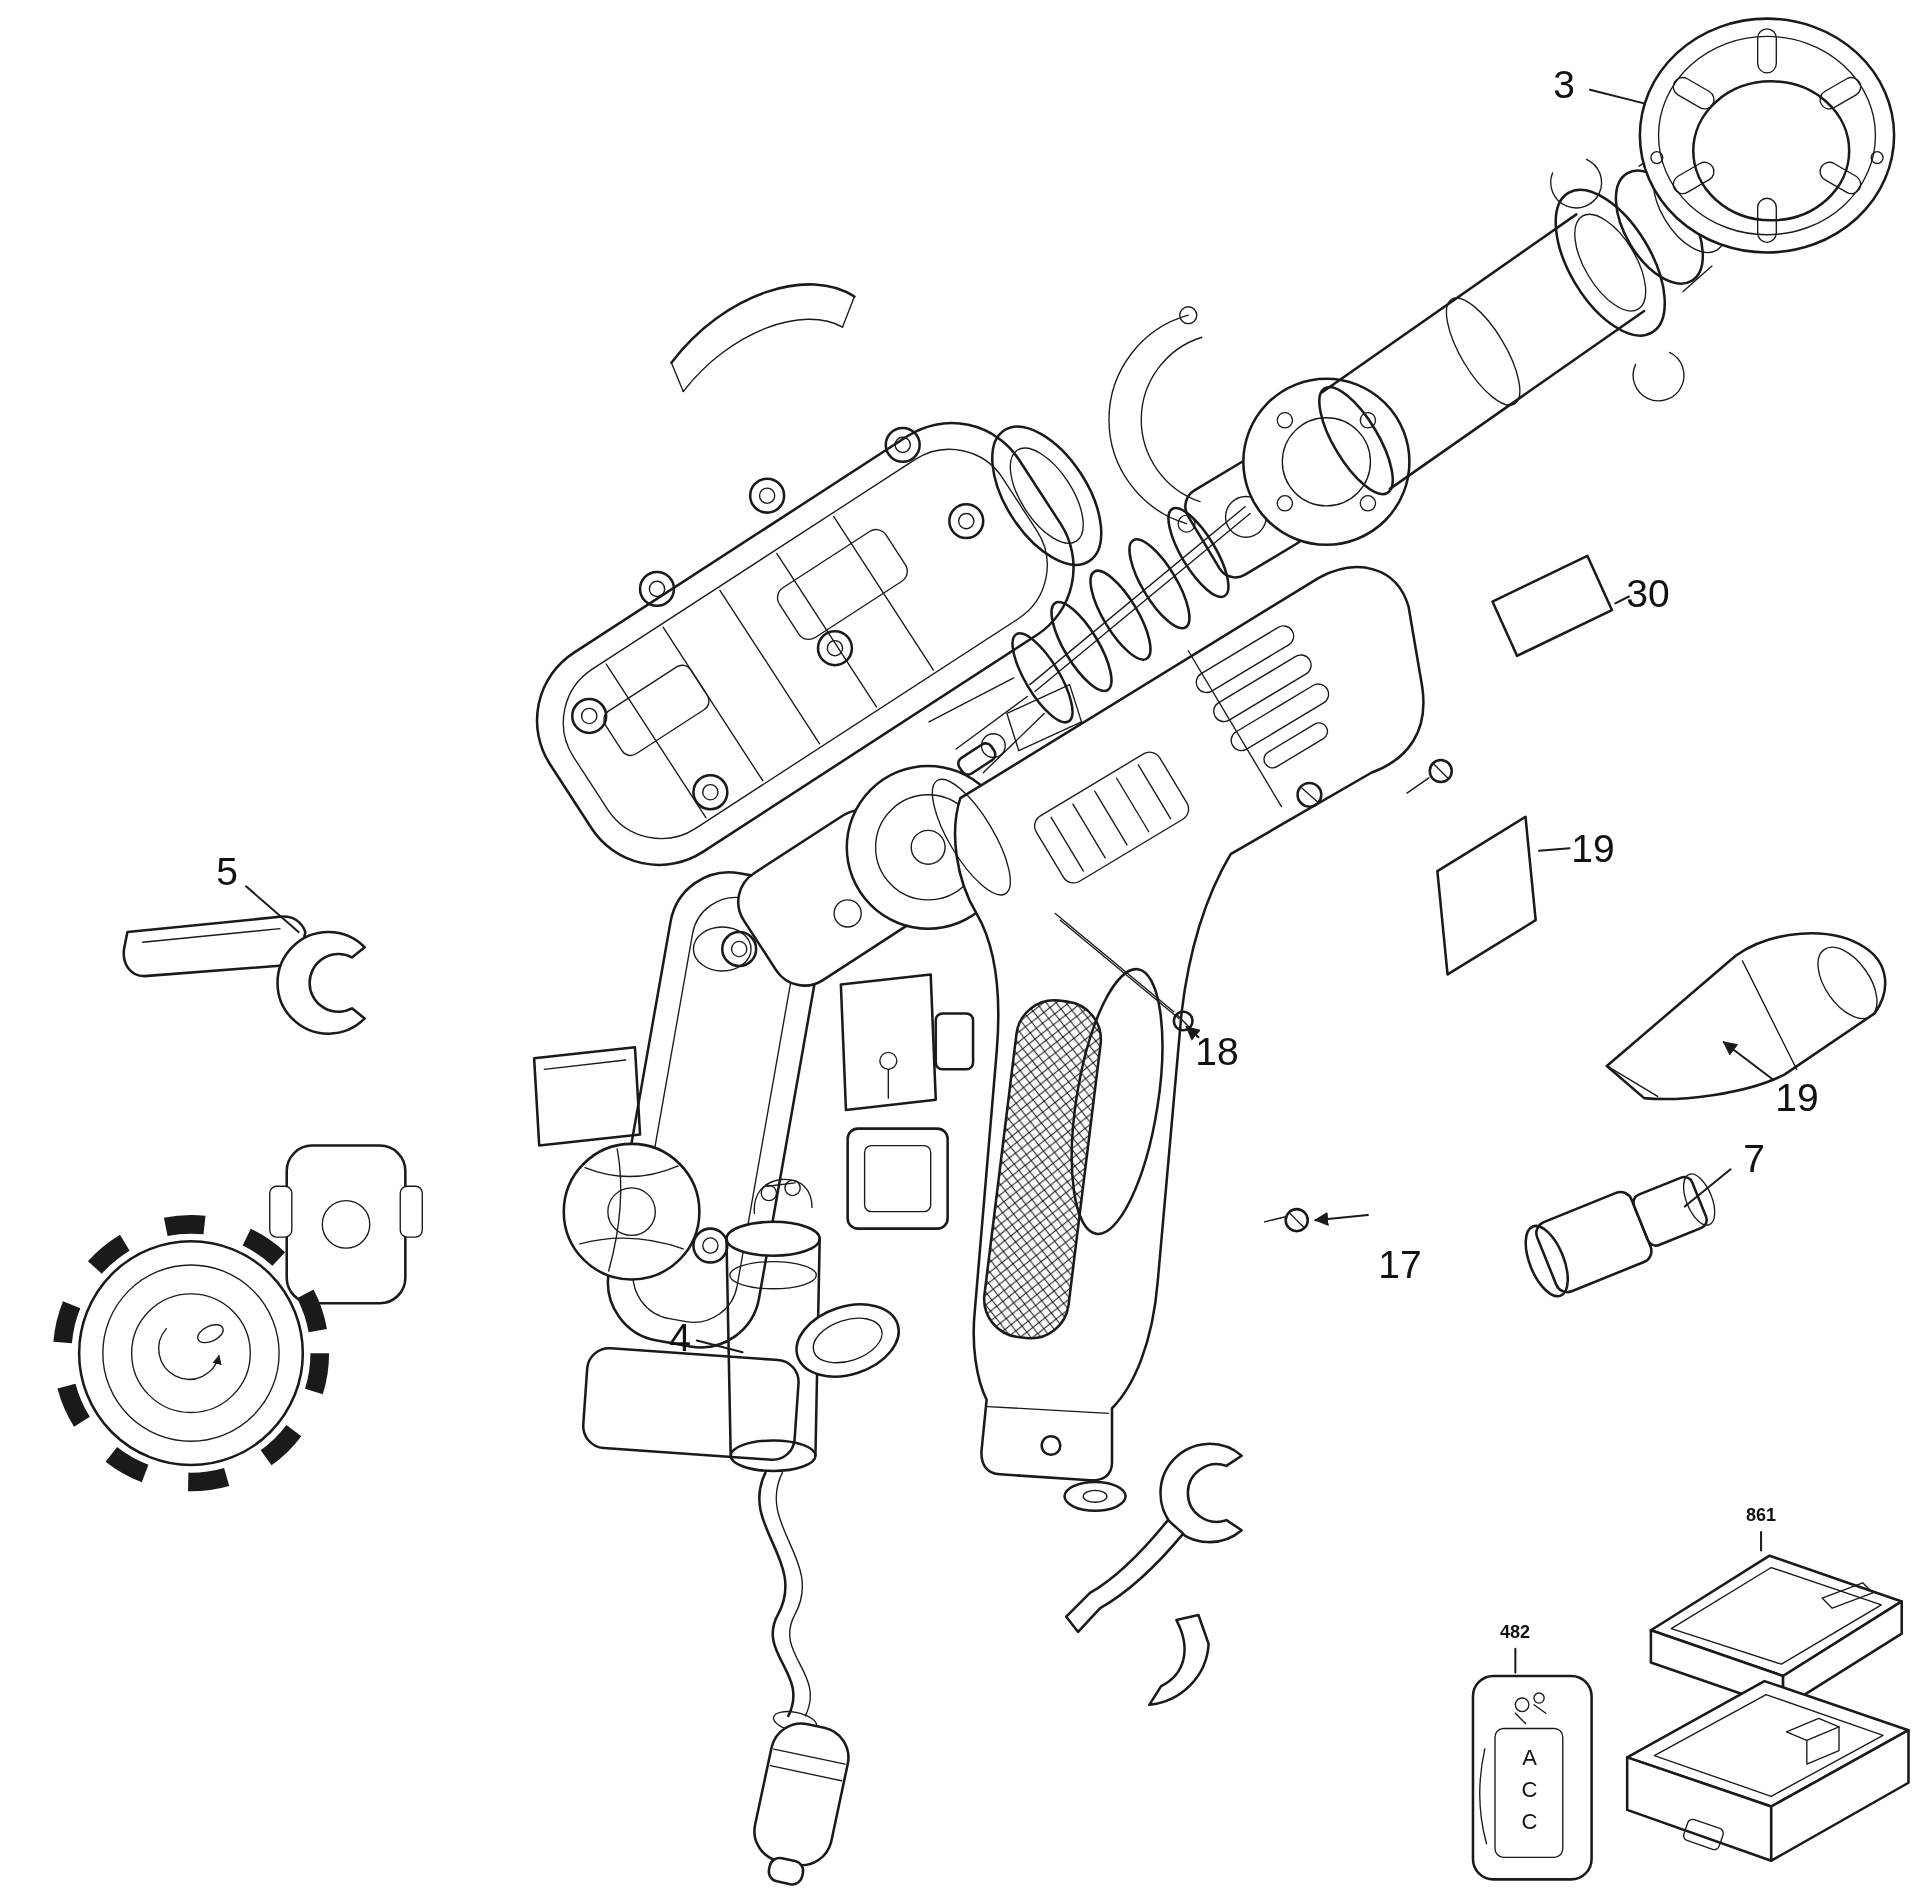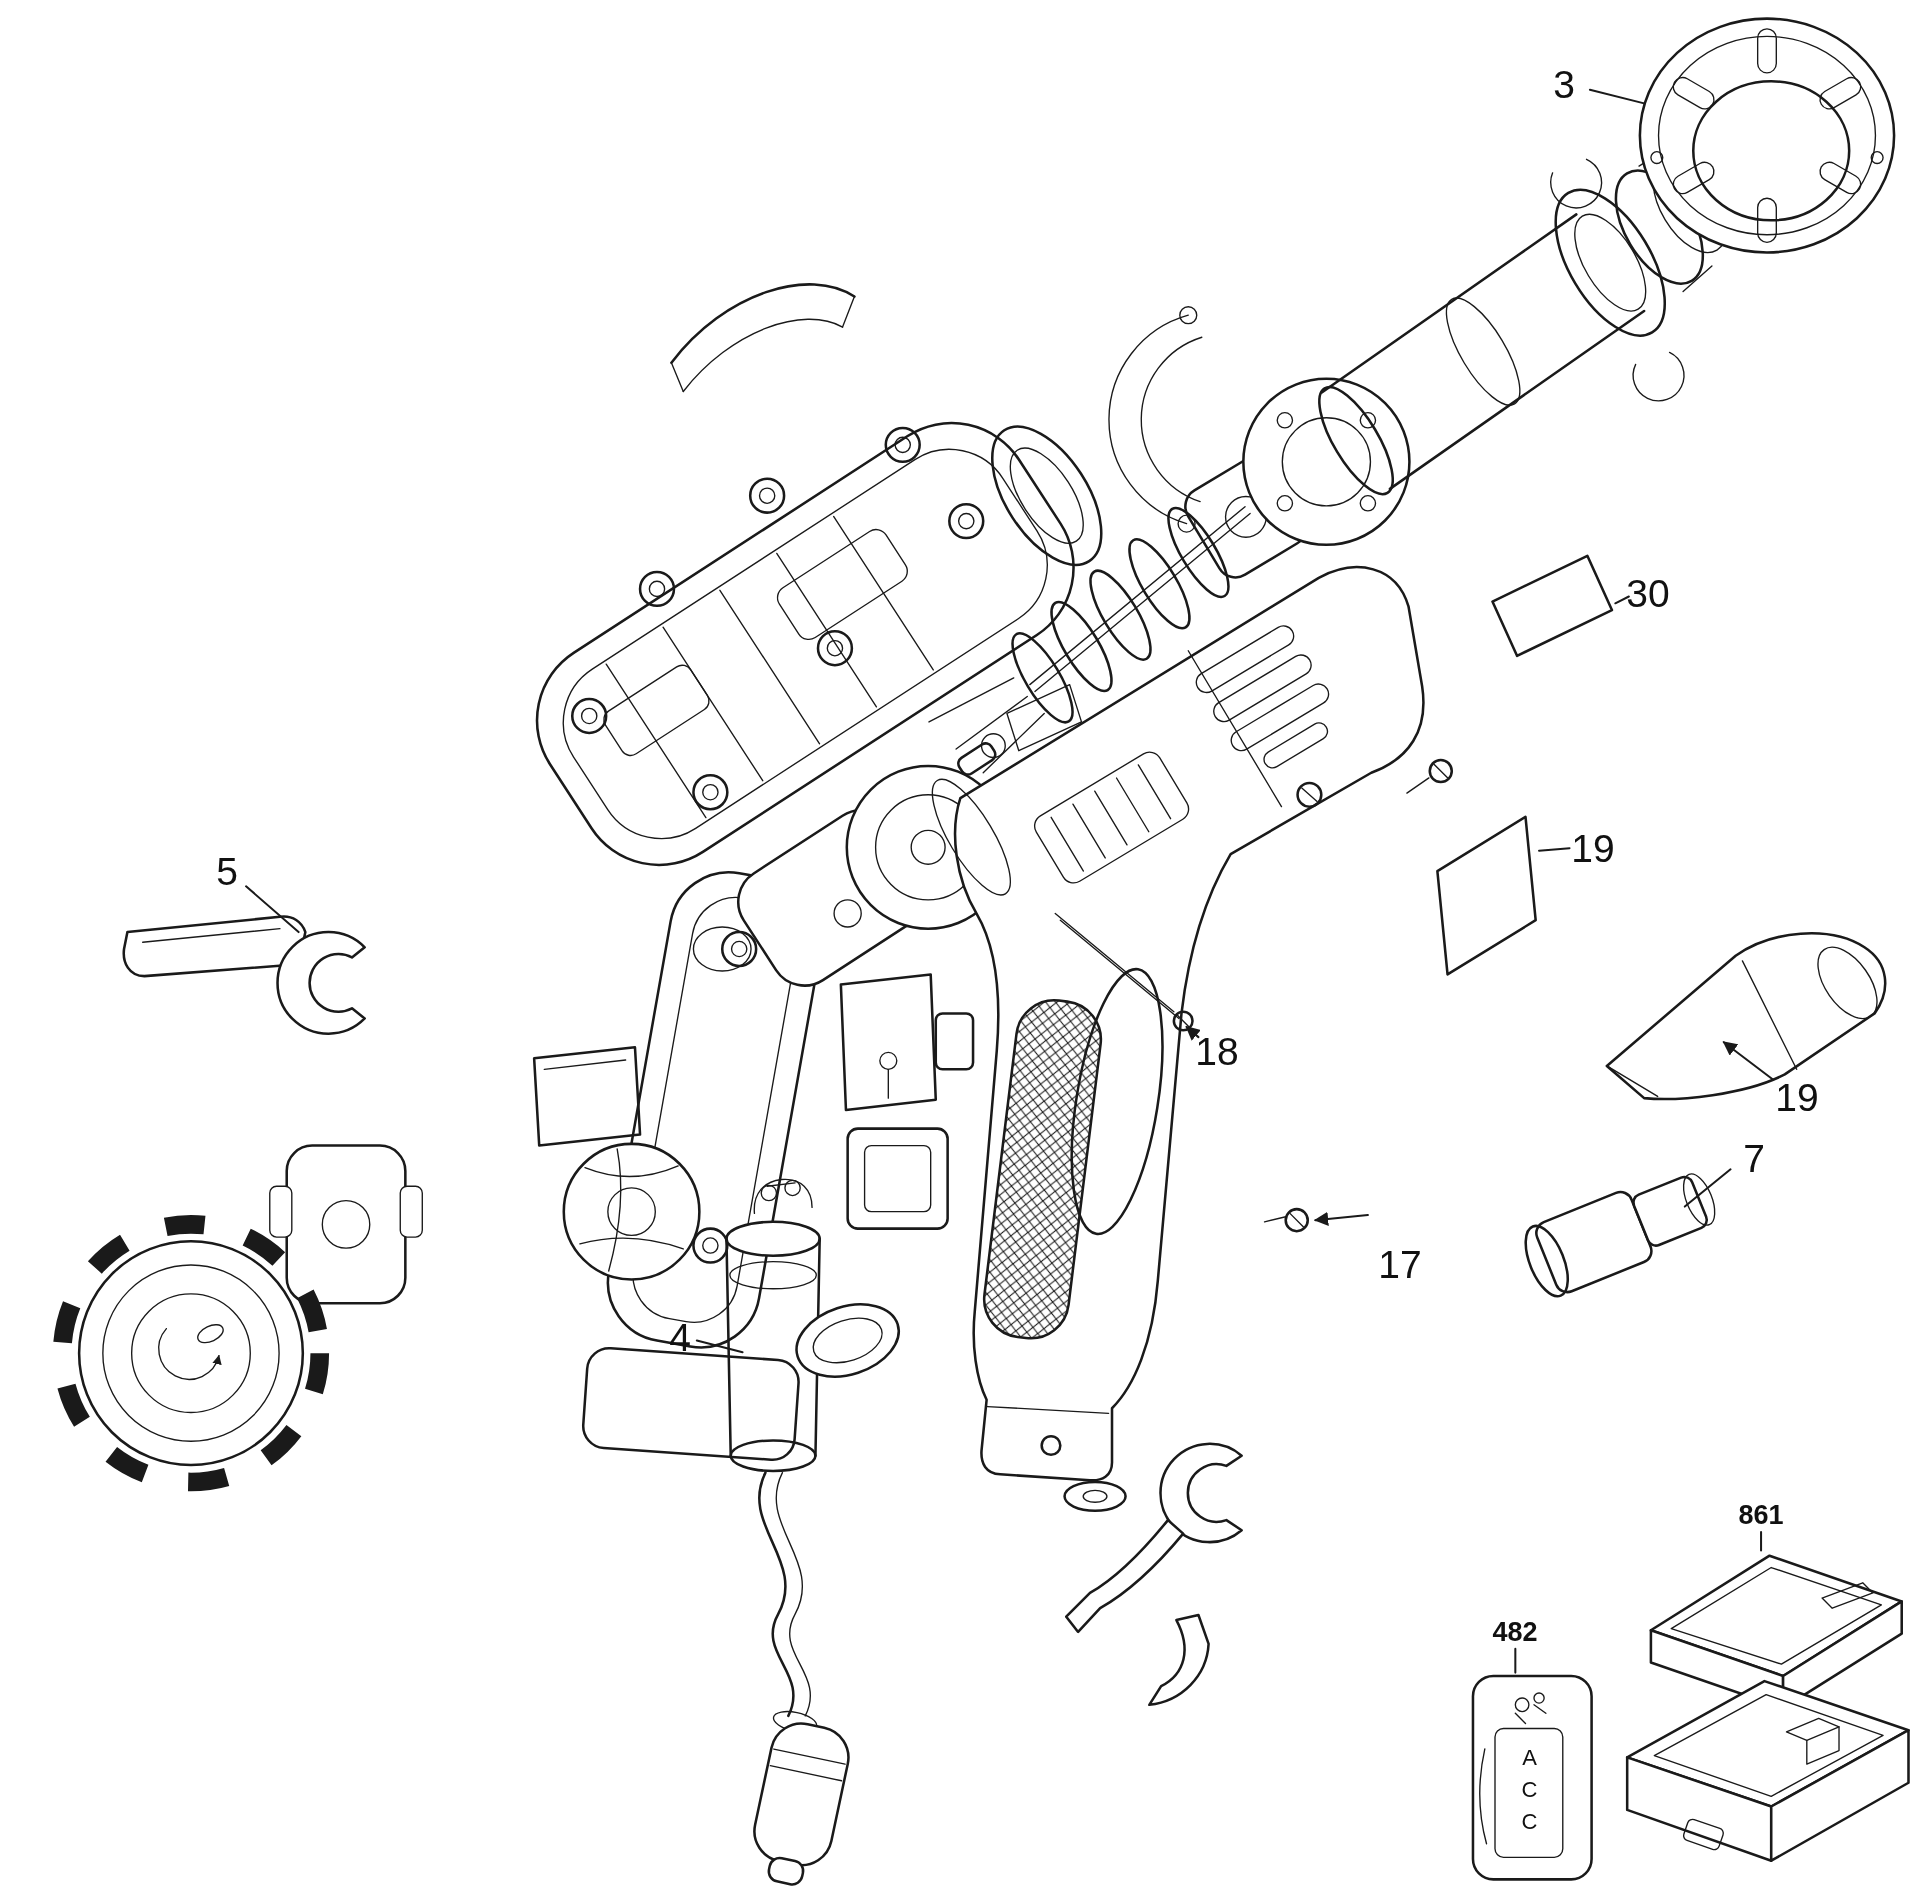--- a/index.html
+++ b/index.html
@@ -4,21 +4,21 @@
 <style>
   html,body{margin:0;padding:0;background:#ffffff;}
   .stage{position:relative;width:1930px;height:1898px;background:#ffffff;
          font-family:"Liberation Sans",sans-serif;overflow:hidden;}
   svg.art{position:absolute;left:0;top:0;}
   .s{fill:none;stroke:#1a1a1a;stroke-width:3;stroke-linecap:round;stroke-linejoin:round;}
   .w{fill:#ffffff;stroke:#1a1a1a;stroke-width:3;stroke-linejoin:round;stroke-linecap:round;}
   .thin{stroke-width:1.6;}
   .callout{position:absolute;transform:translate(-50%,-50%);font-size:39px;color:#111;
            white-space:nowrap;line-height:1;}
-  .callout-sm{font-size:27px;font-weight:700;}
+  .callout-sm{font-size:18px;font-weight:700;}
   .acc{position:absolute;transform:translate(-50%,-50%);writing-mode:vertical-lr;
        text-orientation:upright;font-size:22px;letter-spacing:6.8px;color:#111;}
 </style>
 </head>
 <body>
 
 <div class="stage">
 
 <svg class="art" width="1930" height="1898" viewBox="0 0 2277 2240">
   <defs>

